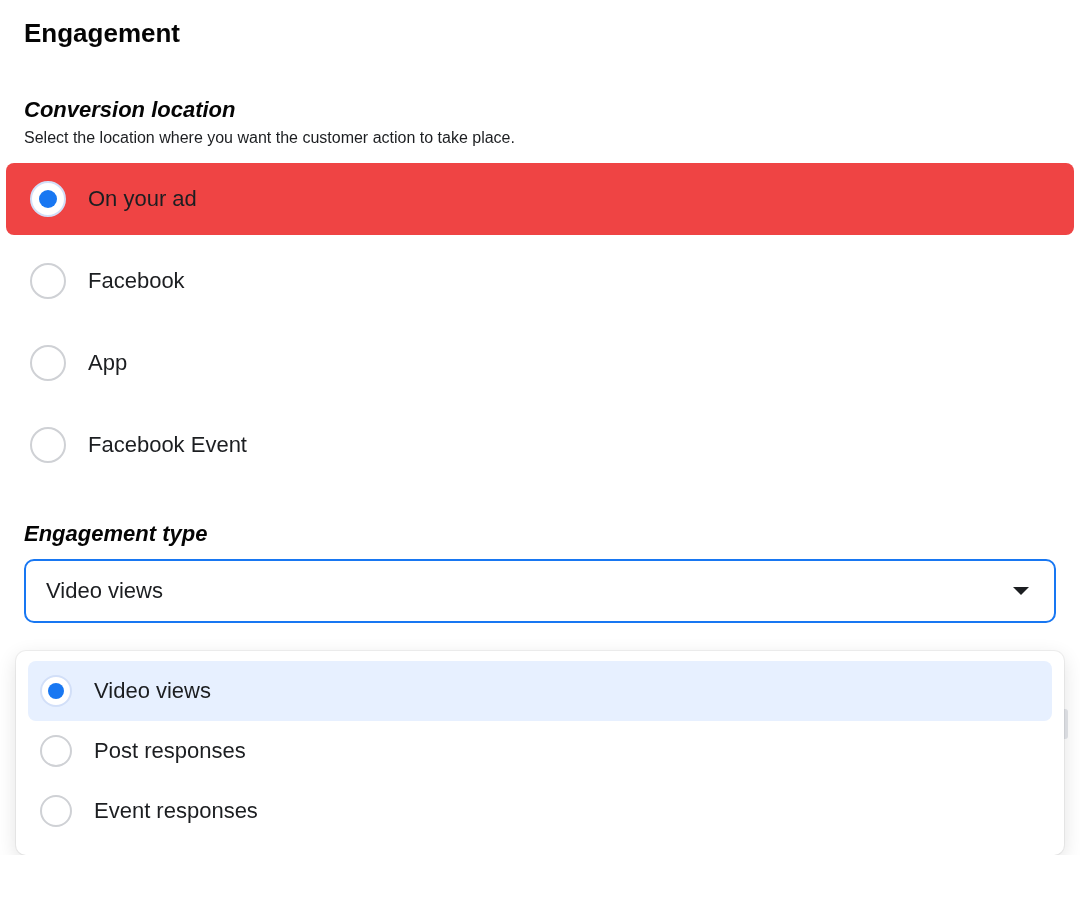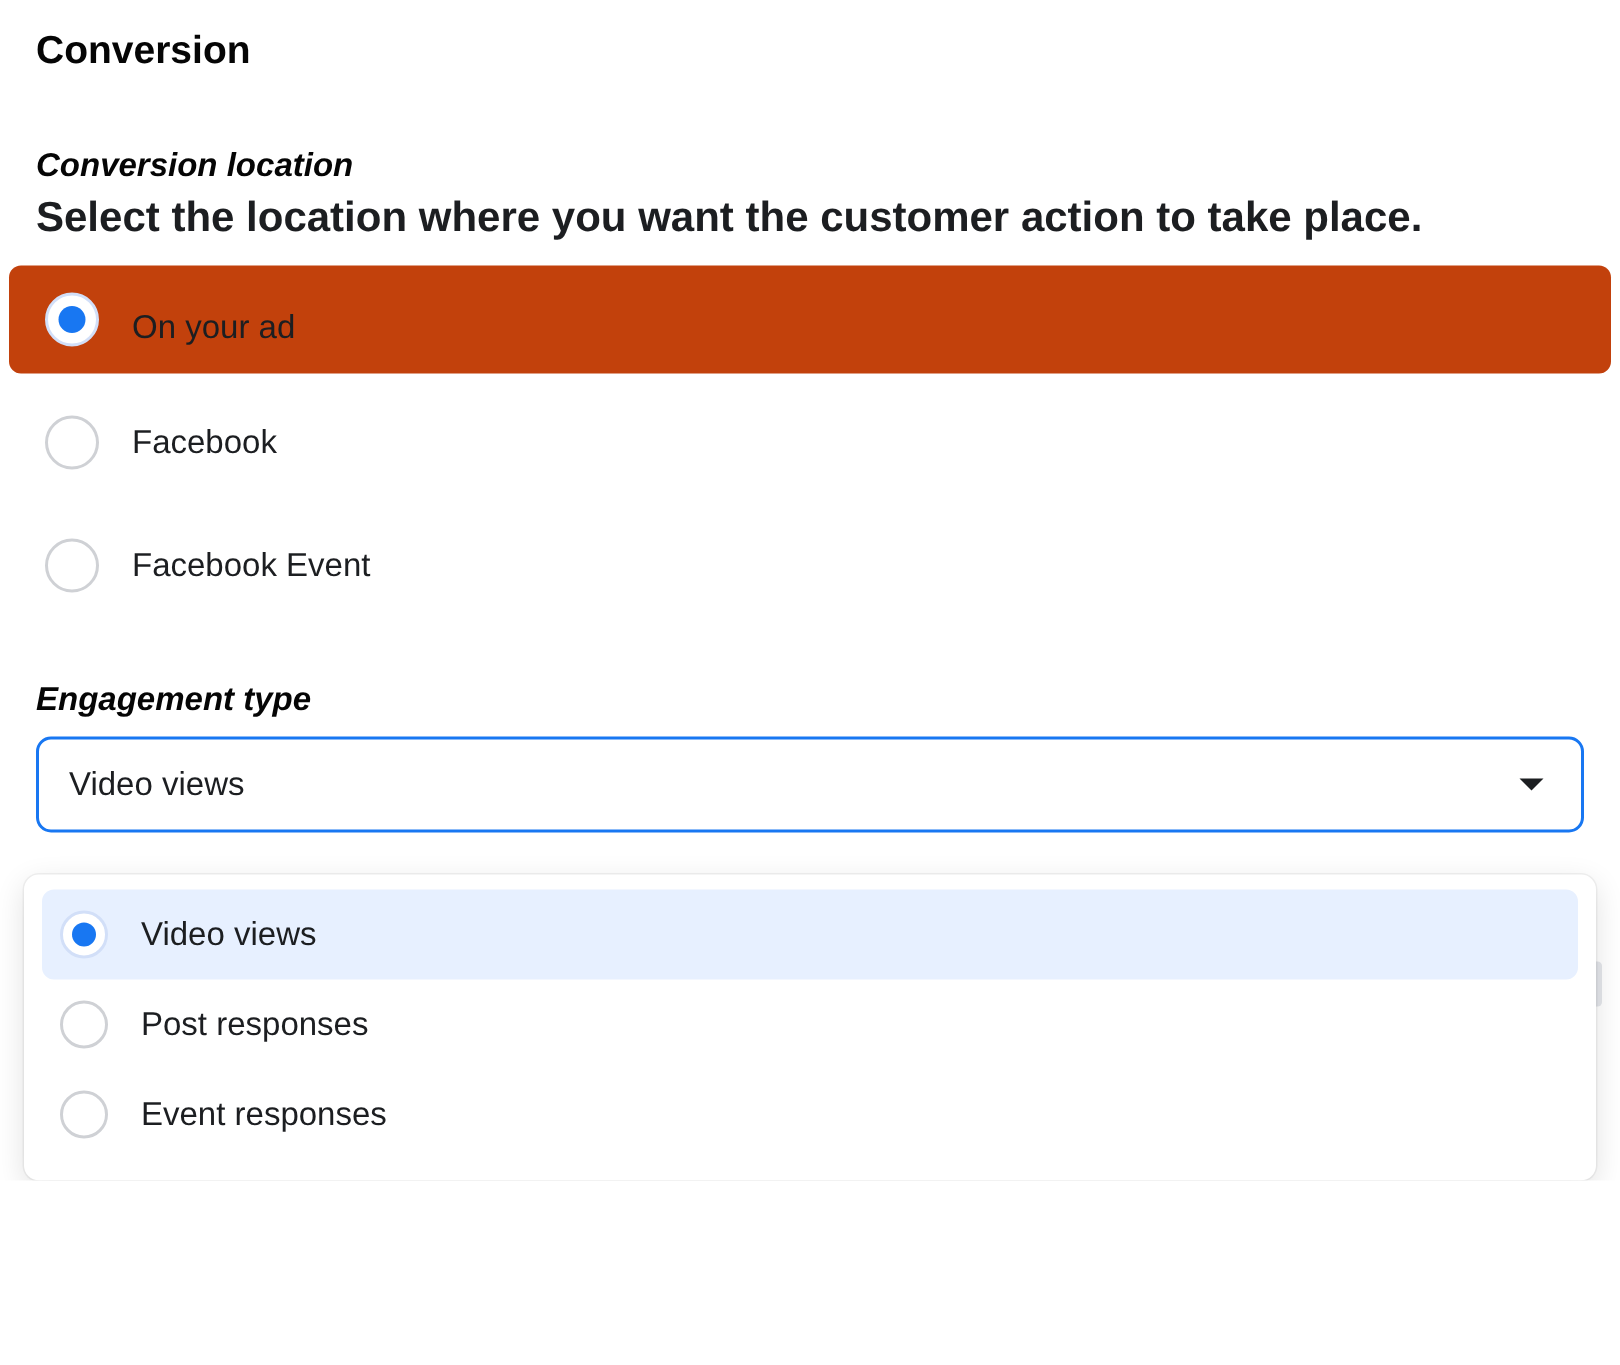--- a/index.html
+++ b/index.html
@@ -20,39 +20,38 @@
     color: #050505;
   }
   h2.sub-title {
     font-size: 22px;
     font-weight: 700;
     margin: 0 0 6px 24px;
     color: #050505;
     font-style: italic;
   }
   .sub-desc {
-    font-size: 28px;
-    font-weight: 700;
+    font-size: 16px;
+    font-weight: 400;
     margin: 0 0 16px 24px;
     color: #1c1e21;
   }
   .radio-list {
     margin: 0 0 40px 0;
   }
   .radio-row {
     display: flex;
     align-items: center;
     padding: 18px 0 18px 24px;
     margin: 0 6px 10px 6px;
     border-radius: 8px;
     cursor: pointer;
   }
   .radio-row.selected {
-    background: #c2410c;
-    align-items: flex-end;
+    background: #ef4444;
   }
   .radio-circle {
     width: 36px;
     height: 36px;
     border-radius: 50%;
     border: 2px solid #cfd1d5;
     background: #fff;
     display: flex;
     align-items: center;
     justify-content: center;
@@ -157,40 +156,44 @@
     background: #e4e6eb;
     border-radius: 3px;
     z-index: -1;
   }
 </style>
 </head>
 <body>
 
 <div class="container">
 
-  <h1 class="section-title">Conversion</h1>
+  <h1 class="section-title">Engagement</h1>
 
   <h2 class="sub-title">Conversion location</h2>
   <div class="sub-desc">Select the location where you want the customer action to take place.</div>
 
   <div class="radio-list">
 
     <div class="radio-row selected">
       <span class="radio-circle">
           <span class="radio-dot"></span>
         </span>
       <span class="radio-label">On your ad</span>
     </div>
 
 
     <div class="radio-row">
       <span class="radio-circle"></span>
       <span class="radio-label">Facebook</span>
     </div>
 
+    <div class="radio-row">
+      <span class="radio-circle"></span>
+      <span class="radio-label">App</span>
+    </div>
 
     <div class="radio-row">
       <span class="radio-circle"></span>
       <span class="radio-label">Facebook Event</span>
     </div>
 
   </div>
 
   <div class="engagement-section">
     <h2 class="sub-title" style="margin-left:0">Engagement type</h2>

